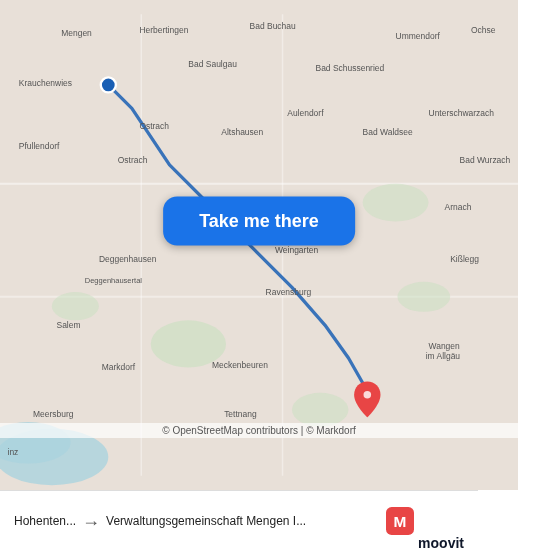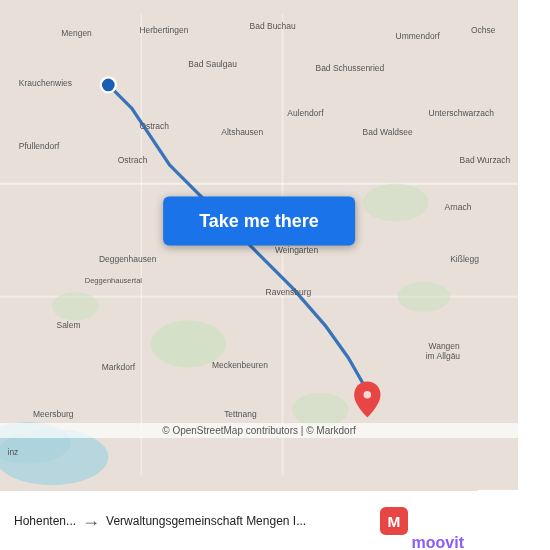--- a/index.html
+++ b/index.html
@@ -26,21 +26,21 @@
     }
 
     #take-me-there-btn {
       position: absolute;
       left: 50%;
       top: 45%;
       transform: translate(-50%, -50%);
       background-color: #1a73e8;
       color: white;
       border: none;
-      border-radius: 6px;
+      border-radius: 14px;
       padding: 14px 36px;
       font-size: 18px;
       font-weight: bold;
       cursor: pointer;
       white-space: nowrap;
       box-shadow: 0 2px 8px rgba(0,0,0,0.3);
       z-index: 10;
     }
 
     #attribution {
@@ -96,23 +96,23 @@
       flex-shrink: 0;
       margin-left: 10px;
     }
 
     .moovit-icon {
       width: 28px;
       height: 28px;
     }
 
     .moovit-text {
-      font-size: 16px;
+      font-size: 14px;
       font-weight: bold;
-      color: #8b5cf6;
+      color: #0f172a;
       margin-top: 44px;
     }
   </style>
 </head>
 <body>
 
 <div id="map-container">
   <svg id="map-svg" viewBox="0 0 550 490">
 
     <rect width="550" height="490" fill="#e8e0d8"></rect>

